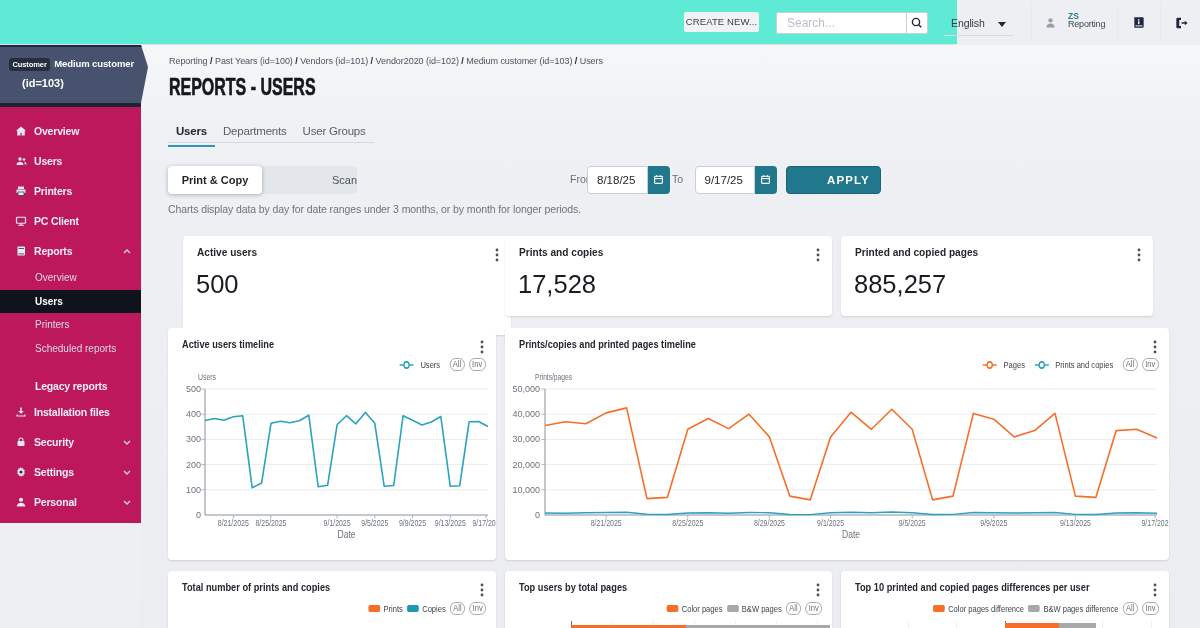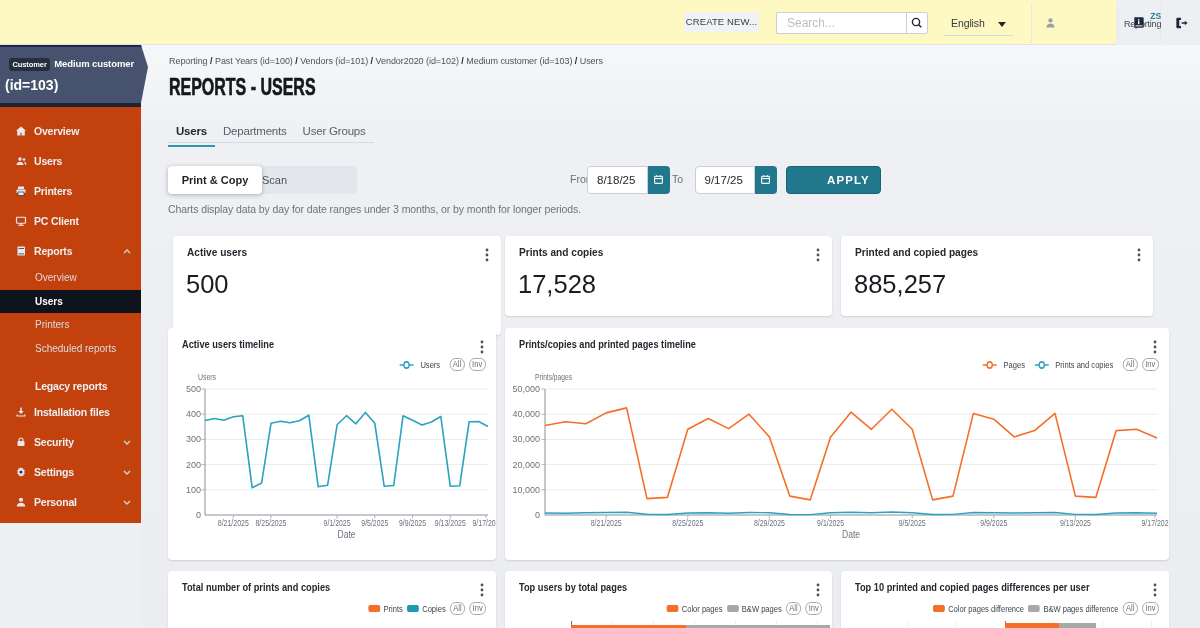--- a/index.html
+++ b/index.html
@@ -1,57 +1,57 @@
 <!DOCTYPE html>
 <html><head>
 <meta charset="utf-8">
 <style>
 * { margin:0; padding:0; box-sizing:border-box; }
 html,body { width:1200px; height:628px; overflow:hidden; font-family:"Liberation Sans",sans-serif; background:#edeff2; }
 .abs { position:absolute; }
 
 
-#header { position:absolute; left:0; top:0; width:1116px; height:45px; background:#fef9c3; border-bottom:1px solid #dde1e6; z-index:30; }
+#header { position:absolute; left:0; top:0; width:957px; height:45px; background:#5eead4; border-bottom:1px solid #dde1e6; z-index:30; }
 #btn-create { position:absolute; left:684px; top:12px; width:75px; height:20px; background:#f0f2f4; color:#3a3f47; font-size:9.5px; letter-spacing:.1px; text-align:center; line-height:20px; border-radius:2px; white-space:nowrap; }
 #search { position:absolute; left:776px; top:12px; width:130px; height:22px; border:1px solid #c9cfd6; border-right:none; border-radius:2px 0 0 2px; background:#fff; color:#b9bfc7; font-size:12px; line-height:20px; padding-left:10px; }
 #search-btn { position:absolute; left:906px; top:12px; width:22px; height:22px; border:1px solid #c9cfd6; border-radius:0 2px 2px 0; background:#fff; }
 #lang { position:absolute; left:944px; top:10px; width:69px; height:26px; border-bottom:1px solid #d6dbe0; font-size:10.5px; letter-spacing:-0.1px; color:#343940; }
 #lang .txt { position:absolute; left:7px; top:7px; }
 #lang .caret { position:absolute; right:7px; top:12px; width:0; height:0; border-left:4px solid transparent; border-right:4px solid transparent; border-top:5px solid #23272e; }
 .hdiv { position:absolute; top:3px; height:40px; width:1px; background:#e6e9ed; }
-#user-name { position:absolute; left:1124px; top:12px;text-align:right; }
+#user-name { position:absolute; left:1068px; top:12px; }
 #user-name .zs { display:block; color:#2a7e92; font-weight:bold; font-size:8.5px; line-height:8px; }
 #user-name .rep { display:block; color:#42474e; font-size:9px; letter-spacing:-0.2px; line-height:9px; }
 
 
-#sidebar { position:absolute; left:0; top:45px; width:141px; height:478px; background:#c2410c; z-index:20; }
+#sidebar { position:absolute; left:0; top:45px; width:141px; height:478px; background:#be185d; z-index:20; }
 #banner { position:absolute; left:0; top:0px; width:148px; height:58px; background:#46526e; border-top:2.5px solid #1f2742; clip-path:polygon(0 0,141px 0,148px 38%,141px 100%,0 100%); color:#fff; }
 #banner .chip { display:inline-block; background:#272e40; border-radius:3px; font-size:7.5px; font-weight:bold; padding:2px 3.5px; margin-right:4px; }
 #banner .l1 { position:absolute; left:9px; top:11px; font-size:9.5px; font-weight:bold; letter-spacing:-0.1px; white-space:nowrap; }
-#banner .l2 { position:absolute; left:5px; top:30px; font-size:14px; font-weight:bold; }
+#banner .l2 { position:absolute; left:22px; top:30px; font-size:11px; font-weight:bold; }
 #nav { position:absolute; left:0; top:71px; width:141px; }
 .nit { position:relative; height:30px; line-height:30px; color:#eceff3; font-size:10.5px; letter-spacing:-0.2px; font-weight:bold; padding-left:34px; white-space:nowrap; }
 .nit svg.ic { position:absolute; left:15px; top:9px; }
 .nit .chev, .sub .chev { position:absolute; right:10px; top:13px; }
 .sub { position:relative; height:23.5px; line-height:23.5px; color:#d9dee5; font-size:10px; padding-left:35px; white-space:nowrap; }
 .sub.sel { background:#0f131c; color:#fff; font-weight:bold; }
 
 
 #main { position:absolute; left:141px; top:45px; width:1059px; height:583px; background:linear-gradient(180deg,#f5f7f9 0,#eef0f3 90px,#ebedf0 100%); }
 #crumbs { position:absolute; left:28px; top:11px; font-size:9px; color:#4d545e; letter-spacing:-0.05px; white-space:nowrap; }
 #crumbs b { color:#23272e; }
 #h1 { position:absolute; left:28px; top:29px; font-size:23px; font-weight:bold; color:#14171c; transform:scaleX(.695); transform-origin:left top; white-space:nowrap; -webkit-text-stroke:0.6px #14171c; }
 #tabs { position:absolute; left:27px; top:76px; height:22px; border-bottom:1px solid #d6dbe1; }
 #tabs span { display:inline-block; padding:0 8px; font-size:11.5px; letter-spacing:-0.2px; color:#596068; height:22px; }
 #tabs span.act { color:#23272e; font-weight:bold; border-bottom:2.5px solid #2f97b2; }
 
 
 #seg { position:absolute; left:27px; top:121px; width:189px; height:28px; background:#e3e7ec; border-radius:4px; font-size:11px; }
 #seg .a { position:absolute; left:0; top:0; width:94px; height:28px; background:#fff; border-radius:4px; box-shadow:0 1px 4px rgba(40,48,60,.35); text-align:center; line-height:28px; font-weight:bold; color:#1e2126; }
-#seg .b { position:absolute; right:0; top:0; width:95px; height:28px; text-align:left; line-height:28px; color:#4c525a; }
+#seg .b { position:absolute; right:0; top:0; width:95px; height:28px; text-align:right; line-height:28px; color:#4c525a; }
 #sel { position:absolute; left:226px; top:121px; width:187px; height:28px; background:#fff; border:1px solid #c9cfd7; border-radius:4px; font-size:11.5px; letter-spacing:-0.1px; color:#2a2e34; line-height:26px; padding-left:12px; }
 #sel .caret { position:absolute; right:11px; top:12px; width:0; height:0; border-left:4.5px solid transparent; border-right:4.5px solid transparent; border-top:5px solid #1e2126; }
 .flabel { position:absolute; top:127px; font-size:10.5px; color:#68707b; }
 .dinput { position:absolute; top:121px; height:28px; background:#fff; border:1px solid #c9cfd6; border-radius:4px; font-size:11.5px; color:#23272e; line-height:26px; padding-left:9px; }
 .dbtn { position:absolute; top:121px; width:22px; height:28px; background:#21778c; border-radius:0 4px 4px 0; }
 .dbtn svg { position:absolute; left:5px; top:8px; }
 #apply { position:absolute; left:645px; top:121px; width:95px; height:28px; background:#21778c; border:1px solid #1a6277; border-radius:4px; color:#fff; font-size:11.5px; font-weight:bold; letter-spacing:1.1px; text-align:center; line-height:26px;padding-left:30px; }
 #note { position:absolute; left:27px; top:158px; font-size:10.5px; letter-spacing:-0.1px; color:#6d747e; }
 
 
@@ -193,21 +193,21 @@
       <svg width="11" height="11" viewBox="0 0 24 24" fill="none" stroke="#fff" stroke-width="2.4">
         <rect x="3.5" y="5" width="17" height="15.5" rx="2"></rect>
         <line x1="3.5" y1="10" x2="20.5" y2="10"></line>
         <line x1="8" y1="2.5" x2="8" y2="6.5"></line>
         <line x1="16" y1="2.5" x2="16" y2="6.5"></line>
       </svg>
     </div>
   <div id="apply">APPLY</div>
   <div id="note">Charts display data by day for date ranges under 3 months, or by month for longer periods.</div>
 
-  <div class="card" style="left:32px; top:191px; width:328px; height:99px;">
+  <div class="card" style="left:42px; top:191px; width:328px; height:99px;">
     <div class="ctitle">Active users</div>
     <svg class="dots" width="4" height="14" viewBox="0 0 4 14">
         <circle cx="2" cy="2" r="1.4" fill="#4a5058"></circle>
         <circle cx="2" cy="7" r="1.4" fill="#4a5058"></circle>
         <circle cx="2" cy="12" r="1.4" fill="#4a5058"></circle>
       </svg>
     <div class="cval">500</div>
   </div>
   <div class="card" style="left:364px; top:191px; width:327px; height:79.5px;">
     <div class="ctitle">Prints and copies</div>

